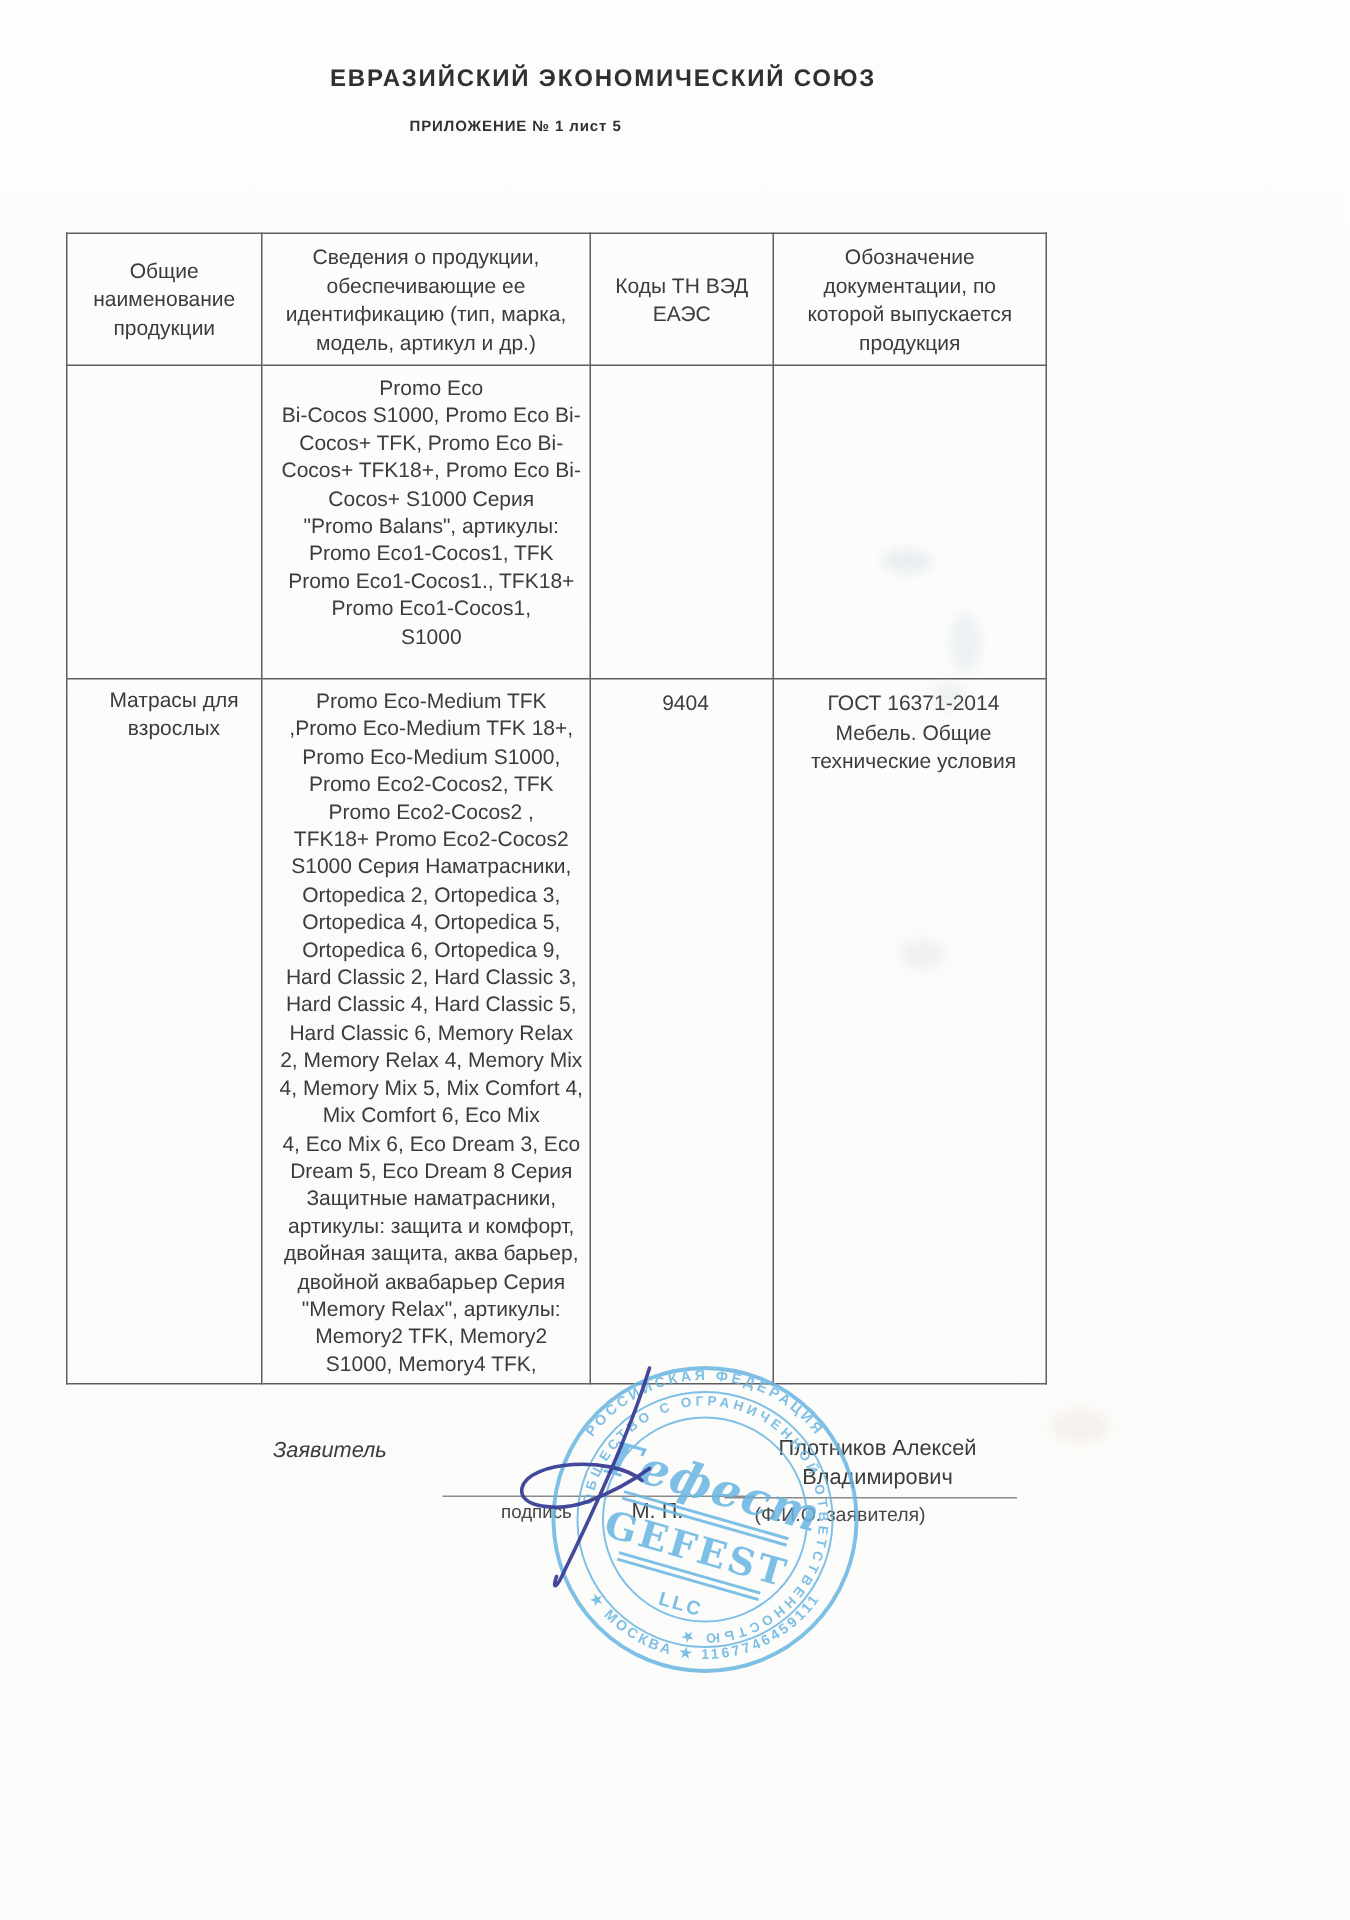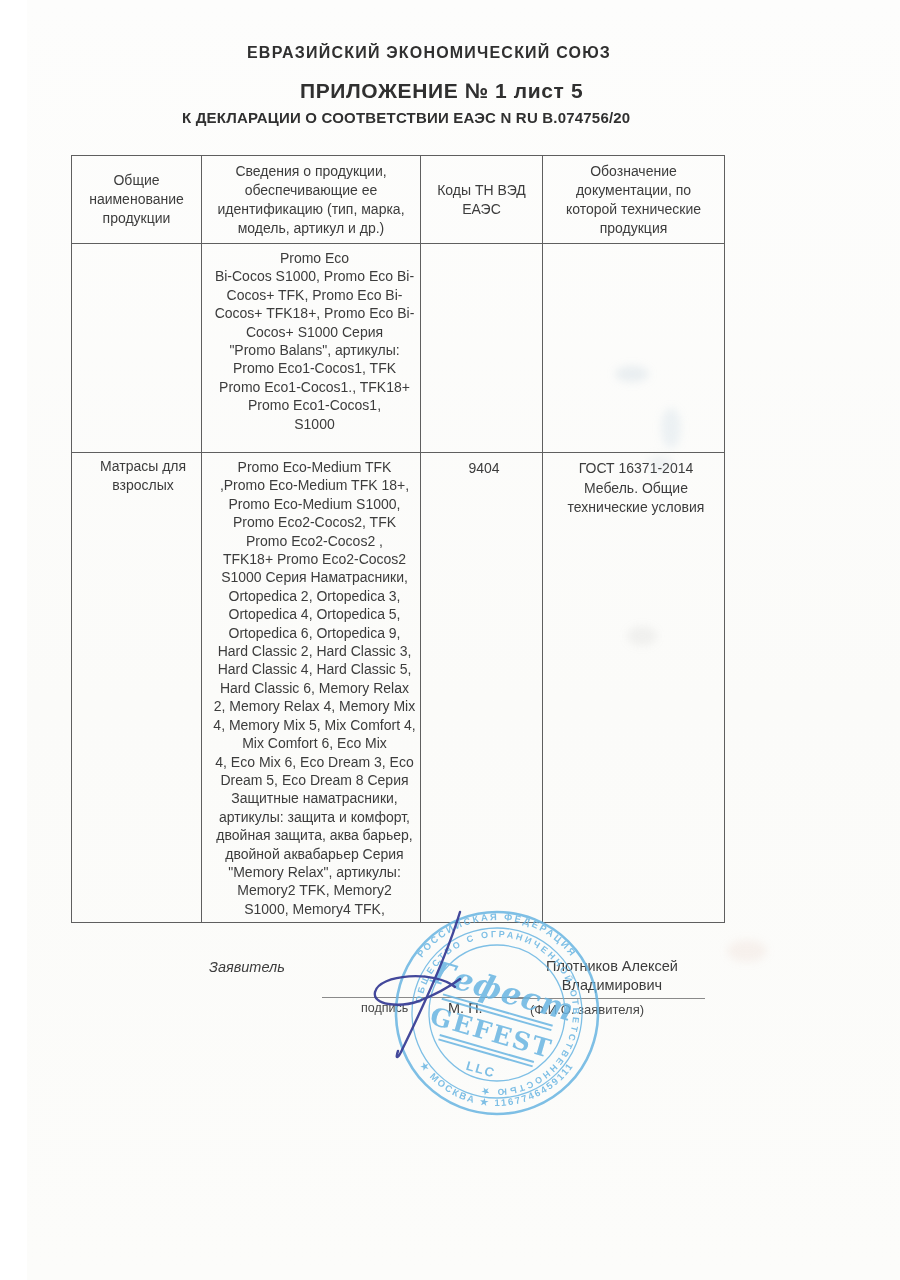--- a/index.html
+++ b/index.html
@@ -7,26 +7,25 @@
   body {
     font-family: "Liberation Sans", sans-serif;
     background: #ffffff;
     position: relative;
     overflow: hidden;
     color: #3c3c3c;
   }
   .page {
     position: absolute; inset: 0;
     background: linear-gradient(180deg, #fdfdfc 0%, #fbfbf9 55%, #fcfcfa 100%);
-    margin-left: 27px;
   }
   
   .title { position: absolute; font-weight: bold; color: #303030; white-space: nowrap; }
   .title-1 { left: 220px; top: 44px;  font-size: 16px;   letter-spacing: 1.2px; }
-  .title-2 { left: 273px; top: 79px;  font-size: 21px; letter-spacing: 0.6px; }
+  .title-2 { left: 273px; top: 79px;  font-size: 10px; letter-spacing: 0.6px; }
   .title-3 { left: 155px; top: 109px; font-size: 15px;   letter-spacing: 0.2px; }
 
   
   table.decl {
     position: absolute; left: 44px; top: 155px;
     width: 653px; border-collapse: collapse; table-layout: fixed;
   }
   table.decl th, table.decl td {
     border: 1px solid #5f5f5f;
     font-weight: normal;
@@ -78,35 +77,34 @@
   .sm-4 { left: 600px; top: 626px; width: 30px; height: 20px; background: rgba(150,150,150,0.10); }
   .sm-5 { left: 700px; top: 940px; width: 40px; height: 22px; background: rgba(210,150,130,0.10); }
 </style>
 </head>
 <body>
 
 <div class="page">
 
   <div class="title title-1">ЕВРАЗИЙСКИЙ ЭКОНОМИЧЕСКИЙ СОЮЗ</div>
   <div class="title title-2">ПРИЛОЖЕНИЕ № 1 лист 5</div>
-  <div class="title title-3">К ДЕКЛАРАЦИИ О СООТВЕТСТВИИ ЕАЭС N RU В.074756/20</div>
 
   <table class="decl">
     <colgroup>
       <col style="width:130px">
         <col style="width:219px">
         <col style="width:122px">
         <col style="width:182px">
     </colgroup>
     <tbody>
         <tr>
       <th>Общие наименование продукции</th>
       <th>Сведения о продукции, обеспечивающие ее идентификацию (тип, марка, модель, артикул и др.)</th>
       <th>Коды ТН ВЭД ЕАЭС</th>
-      <th>Обозначение документации, по которой технические продукция</th>
+      <th>Обозначение документации, по которой выпускается продукция</th>
     </tr>
     <tr class="row-1">
       <td class="cell-name"></td>
       <td class="cell-details">Promo Eco
 Bi-Cocos S1000, Promo Eco Bi-
 Cocos+ TFK, Promo Eco Bi-
 Cocos+ TFK18+, Promo Eco Bi-
 Cocos+ S1000 Серия
 "Promo Balans", артикулы:
 Promo Eco1-Cocos1, TFK

